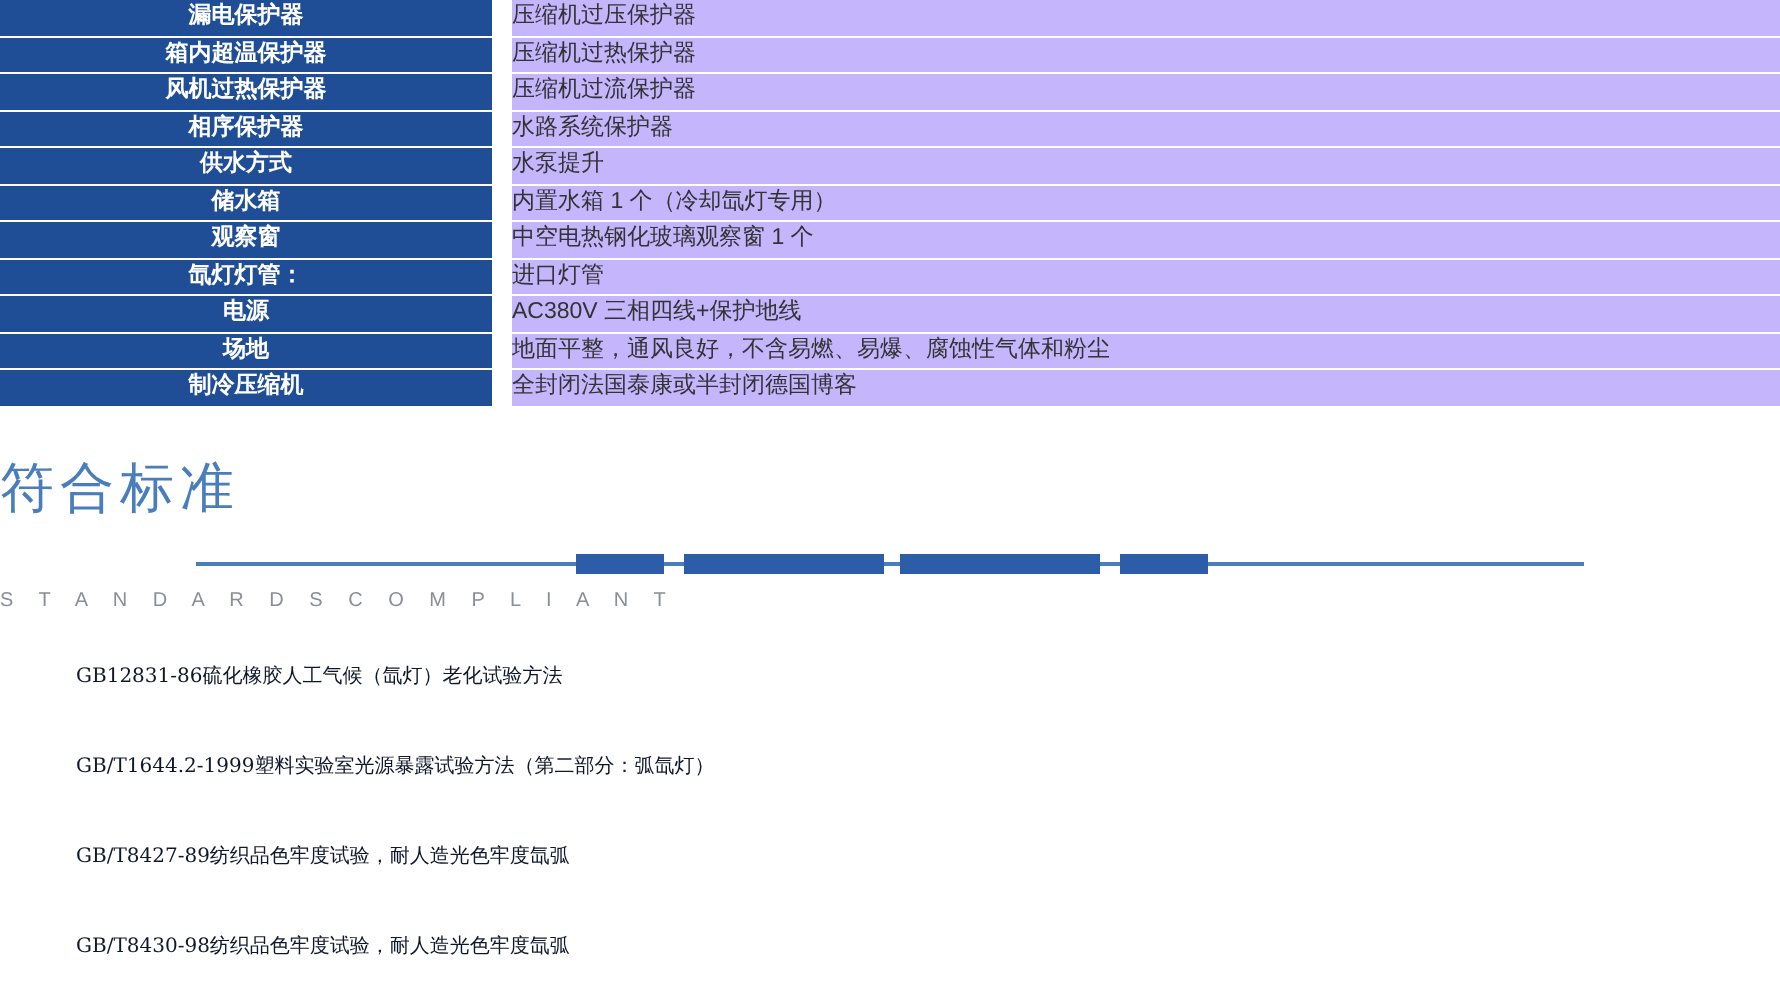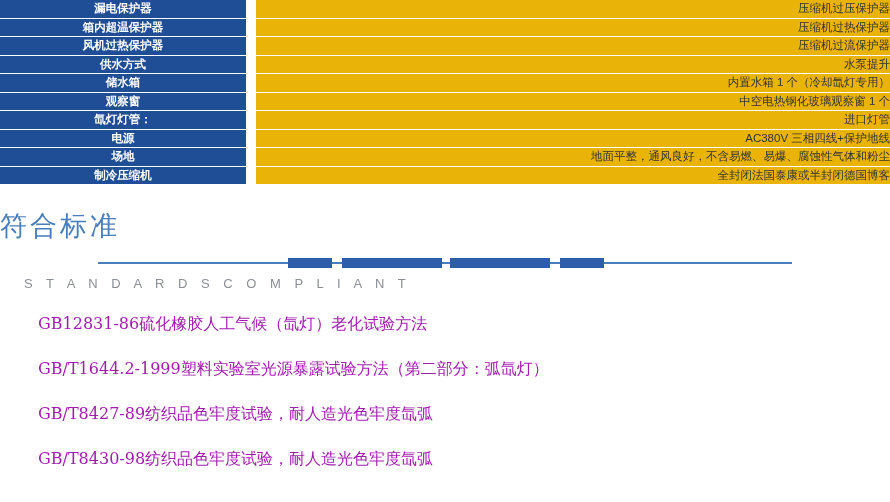--- a/index.html
+++ b/index.html
@@ -33,23 +33,23 @@
     font-weight:bold;
     text-align:center;
     border-bottom:1px solid #ffffff;
     margin-left:32px;
   }
   td.gap{
     width:10px;
     background:#ffffff;
   }
   td.v{
-    background:#eab308;
+    background:#c4b5fd;
     color:#333333;
-    text-align:right;
+    text-align:left;
     border-bottom:1px solid #ffffff;
   }
 
   
   .std-section{
     position:relative;
     margin-top:24px;
     text-align:left;
   }
   .std-title{
@@ -75,36 +75,35 @@
     position:absolute;
     top:6px;
     height:10px;
     background:#2d5ca8;
   }
   .rb1{left:190px;width:44px;}
   .rb2{left:244px;width:100px;}
   .rb3{left:352px;width:100px;}
   .rb4{left:462px;width:44px;}
   .std-sub{
-    font-size:13px;
+    font-size:10px;
     color:#8a8f96;
     letter-spacing:5px;
     margin-top:2px;
-    padding-left:24px;
   }
 
   
   .std-list{
     margin:22px 0 0 38px;
     text-align:left;
   }
   .std-item{
     font-family:"DejaVu Serif","Liberation Serif",serif;
-    font-size:16px;
-    color:#a21caf;
+    font-size:10px;
+    color:#0f172a;
     line-height:21px;
     margin-bottom:24px;
     white-space:nowrap;
   }
 </style>
 </head>
 <body>
 
 <div class="page">
 
@@ -117,20 +116,25 @@
       </tr>
       <tr>
         <td class="k">箱内超温保护器</td>
         <td class="gap"></td>
         <td class="v">压缩机过热保护器</td>
       </tr>
       <tr>
         <td class="k">风机过热保护器</td>
         <td class="gap"></td>
         <td class="v">压缩机过流保护器</td>
+      </tr>
+      <tr>
+        <td class="k">相序保护器</td>
+        <td class="gap"></td>
+        <td class="v">水路系统保护器</td>
       </tr>
       <tr>
         <td class="k">供水方式</td>
         <td class="gap"></td>
         <td class="v">水泵提升</td>
       </tr>
       <tr>
         <td class="k">储水箱</td>
         <td class="gap"></td>
         <td class="v">内置水箱 1 个（冷却氙灯专用）</td>

